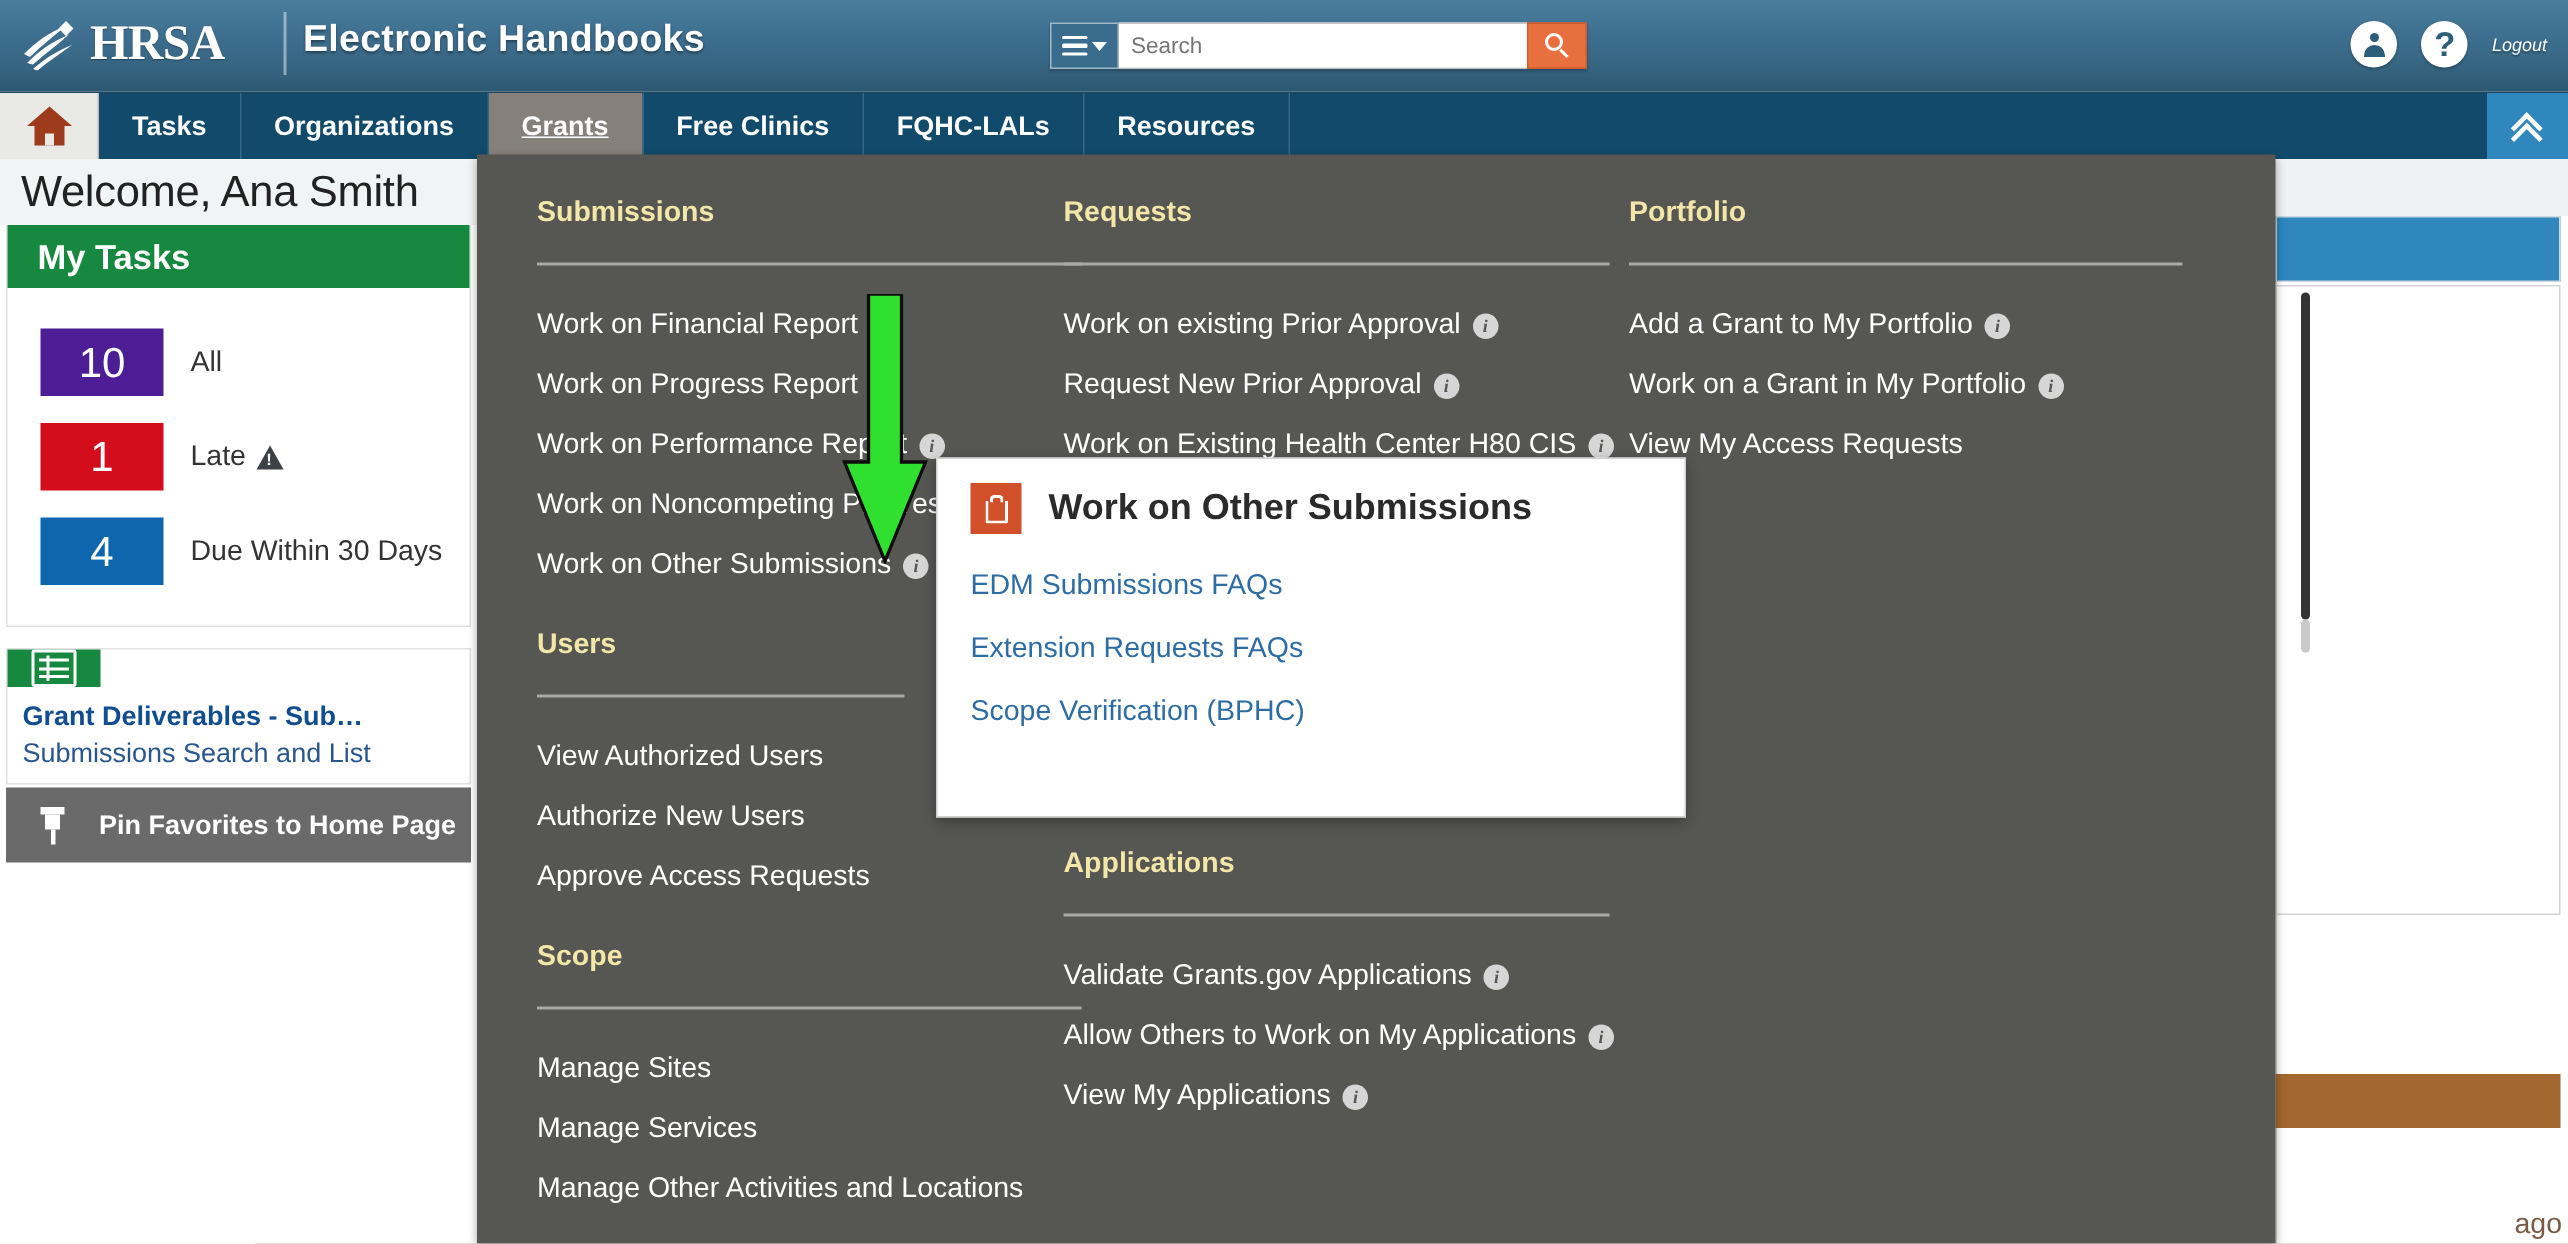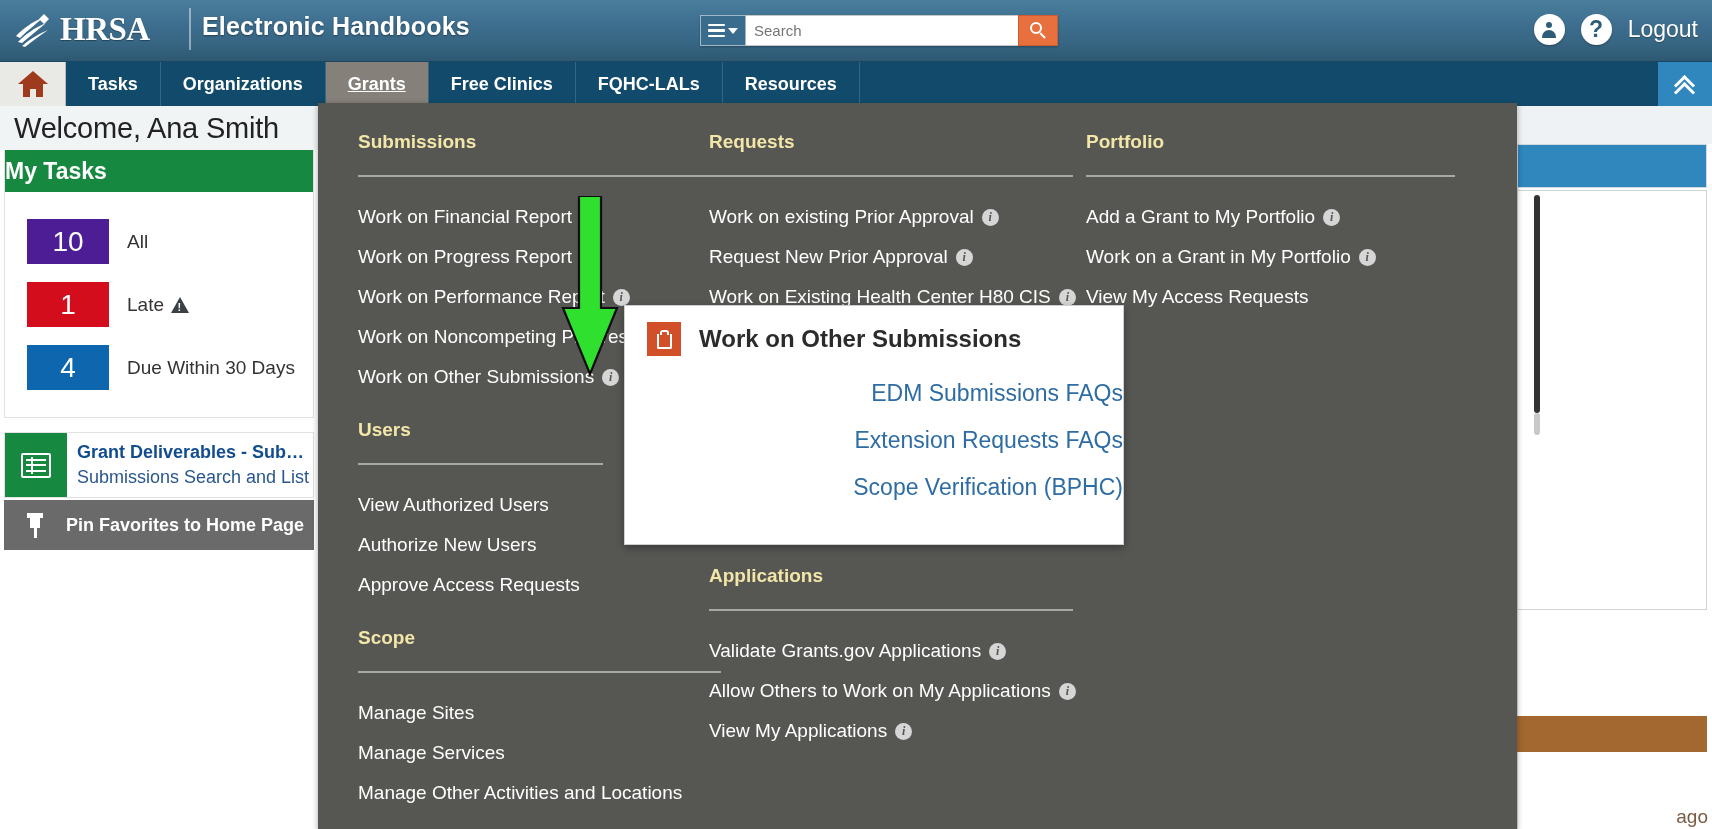--- a/index.html
+++ b/index.html
@@ -68,22 +68,23 @@
   .circ-icon {
     width: 31px; height: 31px; border-radius: 50%; background: #ffffff;
     display: flex; align-items: center; justify-content: center; cursor: pointer;
     box-shadow: 0 1px 2px rgba(0,0,0,.3);
   }
   .person-glyph { width: 17px; height: 17px; position: relative; }
   .person-glyph .hd { position:absolute; left: 5.5px; top: 1px; width: 6px; height: 6px; background: #2e5d79; border-radius: 50%; }
   .person-glyph .bd { position:absolute; left: 1.5px; top: 8.5px; width: 14px; height: 8px; background: #2e5d79; border-radius: 7px 7px 0 0; }
   .q-glyph { color: #2e5d79; font-size: 23px; font-weight: bold; line-height: 23px; }
   .logout-link {
-    color: #ffffff; font-size: 23px; text-decoration: none; cursor: pointer;
+    color: #ffffff; font-size: 12px; text-decoration: none; cursor: pointer;
     text-shadow: 0 1px 1px rgba(0,0,0,.3);
+    font-style: italic;
   }
 
   
   .navbar {
     position: absolute; left: 0; top: 62px; width: 1712px; height: 44px;
     background: #114a6b;
   }
   .nav-items { display: flex; height: 44px; align-items: stretch; }
   .nav-item {
     display: flex; align-items: center; justify-content: center;
@@ -112,37 +113,37 @@
   .chev-up i:nth-child(1) { top: 2px; }
   .chev-up i:nth-child(2) { top: 9px; }
 
   
   .left-panel { position: absolute; left: 0; top: 106px; width: 318px; height: 723px; background: #ffffff; }
   .welcome {
     height: 44px; background: #f1f4f5; color: #222; font-size: 29px;
     padding-left: 14px; display: flex; align-items: center; letter-spacing: -.2px;
   }
   .card { margin: 0 4px 0 4px; background: #fff; border: 1px solid #e2e2e2; border-top: none; }
-  .card-header { height: 42px; display: flex; align-items: center; padding-left: 0; color: #fff; font-size: 23px; font-weight: bold; }
+  .card-header { height: 42px; display: flex; align-items: center; padding-left: 20px; color: #fff; font-size: 23px; font-weight: bold; }
   .card-header.green { background: #17883f; }
   .card-header.teal  { background: #0f7573; }
   .task-list { padding: 18px 0 18px 0; }
   .task-row { display: flex; align-items: center; padding: 9px 0 9px 22px; }
   .task-chip {
     width: 82px; height: 45px; display: flex; align-items: center; justify-content: center;
     color: #fff; font-size: 28px; font-weight: normal; cursor: pointer;
   }
   .chip-green { background: #4c1d95; }
   .chip-red   { background: #d40d1c; }
   .chip-blue  { background: #0d66ae; }
   .task-label { margin-left: 18px; font-size: 19px; color: #333; display: flex; align-items: center; gap: 7px; }
   .warn-tri { width: 0; height: 0; border-left: 9px solid transparent; border-right: 9px solid transparent; border-bottom: 16px solid #3b4147; position: relative; }
   .warn-tri::after { content: "!"; position: absolute; left: -2.5px; top: 4px; color: #fff; font-size: 11px; font-weight: bold; }
 
-  .fav-item { display: flex; background: #fff; border: 1px solid #e2e2e2; margin: 6px 4px 0 4px; }
+  .fav-item { display: flex; background: #fff; border: 1px solid #e2e2e2; margin: 6px 4px 0 4px; flex-direction: column; }
   .fav-icon-box { width: 62px; background: #17883f; display: flex; align-items: center; justify-content: center; flex: none; }
   .grid-glyph { width: 30px; height: 25px; border: 2.4px solid #fff; border-radius: 2px; position: relative; }
   .grid-glyph i { position: absolute; left: 3px; right: 3px; height: 2.4px; background: #fff; }
   .grid-glyph i:nth-child(1){ top: 4px; } .grid-glyph i:nth-child(2){ top: 9.5px; } .grid-glyph i:nth-child(3){ top: 15px; }
   .grid-glyph .v { position: absolute; left: 7.5px; top: 2px; bottom: 2px; width: 2.4px; background: #fff; height: auto; }
   .fav-text { padding: 9px 10px; overflow: hidden; }
   .fav-title { color: #114d8f; font-size: 18px; font-weight: bold; white-space: nowrap; }
   .fav-sub { color: #29578d; font-size: 18px; white-space: nowrap; margin-top: 4px; }
   .pin-row { display: flex; align-items: center; background: #6a6a6a; margin: 2px 4px 0 4px; padding: 12px 0; }
   .pin-icon-box { width: 62px; display: flex; align-items: center; justify-content: center; flex: none; }
@@ -189,21 +190,21 @@
   .flyout-head { display: flex; align-items: center; padding: 16px 0 0 22px; }
   .brief-icon {
     width: 34px; height: 34px; background: #d1502a; position: relative; flex: none;
     display: flex; align-items: center; justify-content: center;
   }
   .brief-icon .bag { width: 15px; height: 15px; border: 2.4px solid #fff; border-top: none; border-radius: 0 0 2px 2px; margin-top: 5px;}
   .brief-icon .handle { position: absolute; left: 12.5px; top: 8px; width: 9px; height: 5px; border: 2.2px solid #fff; border-bottom: none; border-radius: 3px 3px 0 0; }
   .flyout-title { margin-left: 18px; font-size: 24px; font-weight: bold; color: #2b2b2b; }
   .flyout-sub { padding: 10px 0 0 22px; font-size: 21px; color: #4a4a4a; }
   .flyout-links { padding: 14px 0 0 22px; }
-  .flyout-link { display: block; color: #2e6ca4; font-size: 23px; padding: 10px 0; cursor: pointer; text-decoration: none; text-align: right; }
+  .flyout-link { display: block; color: #2e6ca4; font-size: 19px; padding: 10px 0; cursor: pointer; text-decoration: none; }
 
   
   .green-arrow { position: absolute; left: 560px; top: 196px; width: 60px; height: 180px; z-index: 60; }
 
   
   .right-col { position: absolute; left: 1517px; top: 106px; width: 195px; height: 723px; background: #ffffff; }
   .rc-band { position: absolute; left: 0; top: 0; width: 195px; height: 38px; background: #eef2f4; }
   .rc-blue { position: absolute; left: 0; top: 38px; width: 190px; height: 44px; background: #2f87bd; border: 1px solid #cfd9de;}
   .rc-scrolltrack { position: absolute; left: 0; top: 84px; width: 190px; height: 120px; background: #fff; border: 1px solid #d3d3d3; }
   .rc-scrollthumb { position: absolute; left: 16px; top: 4px; width: 6px; height: 218px; background: #333; border-radius: 3px; }

